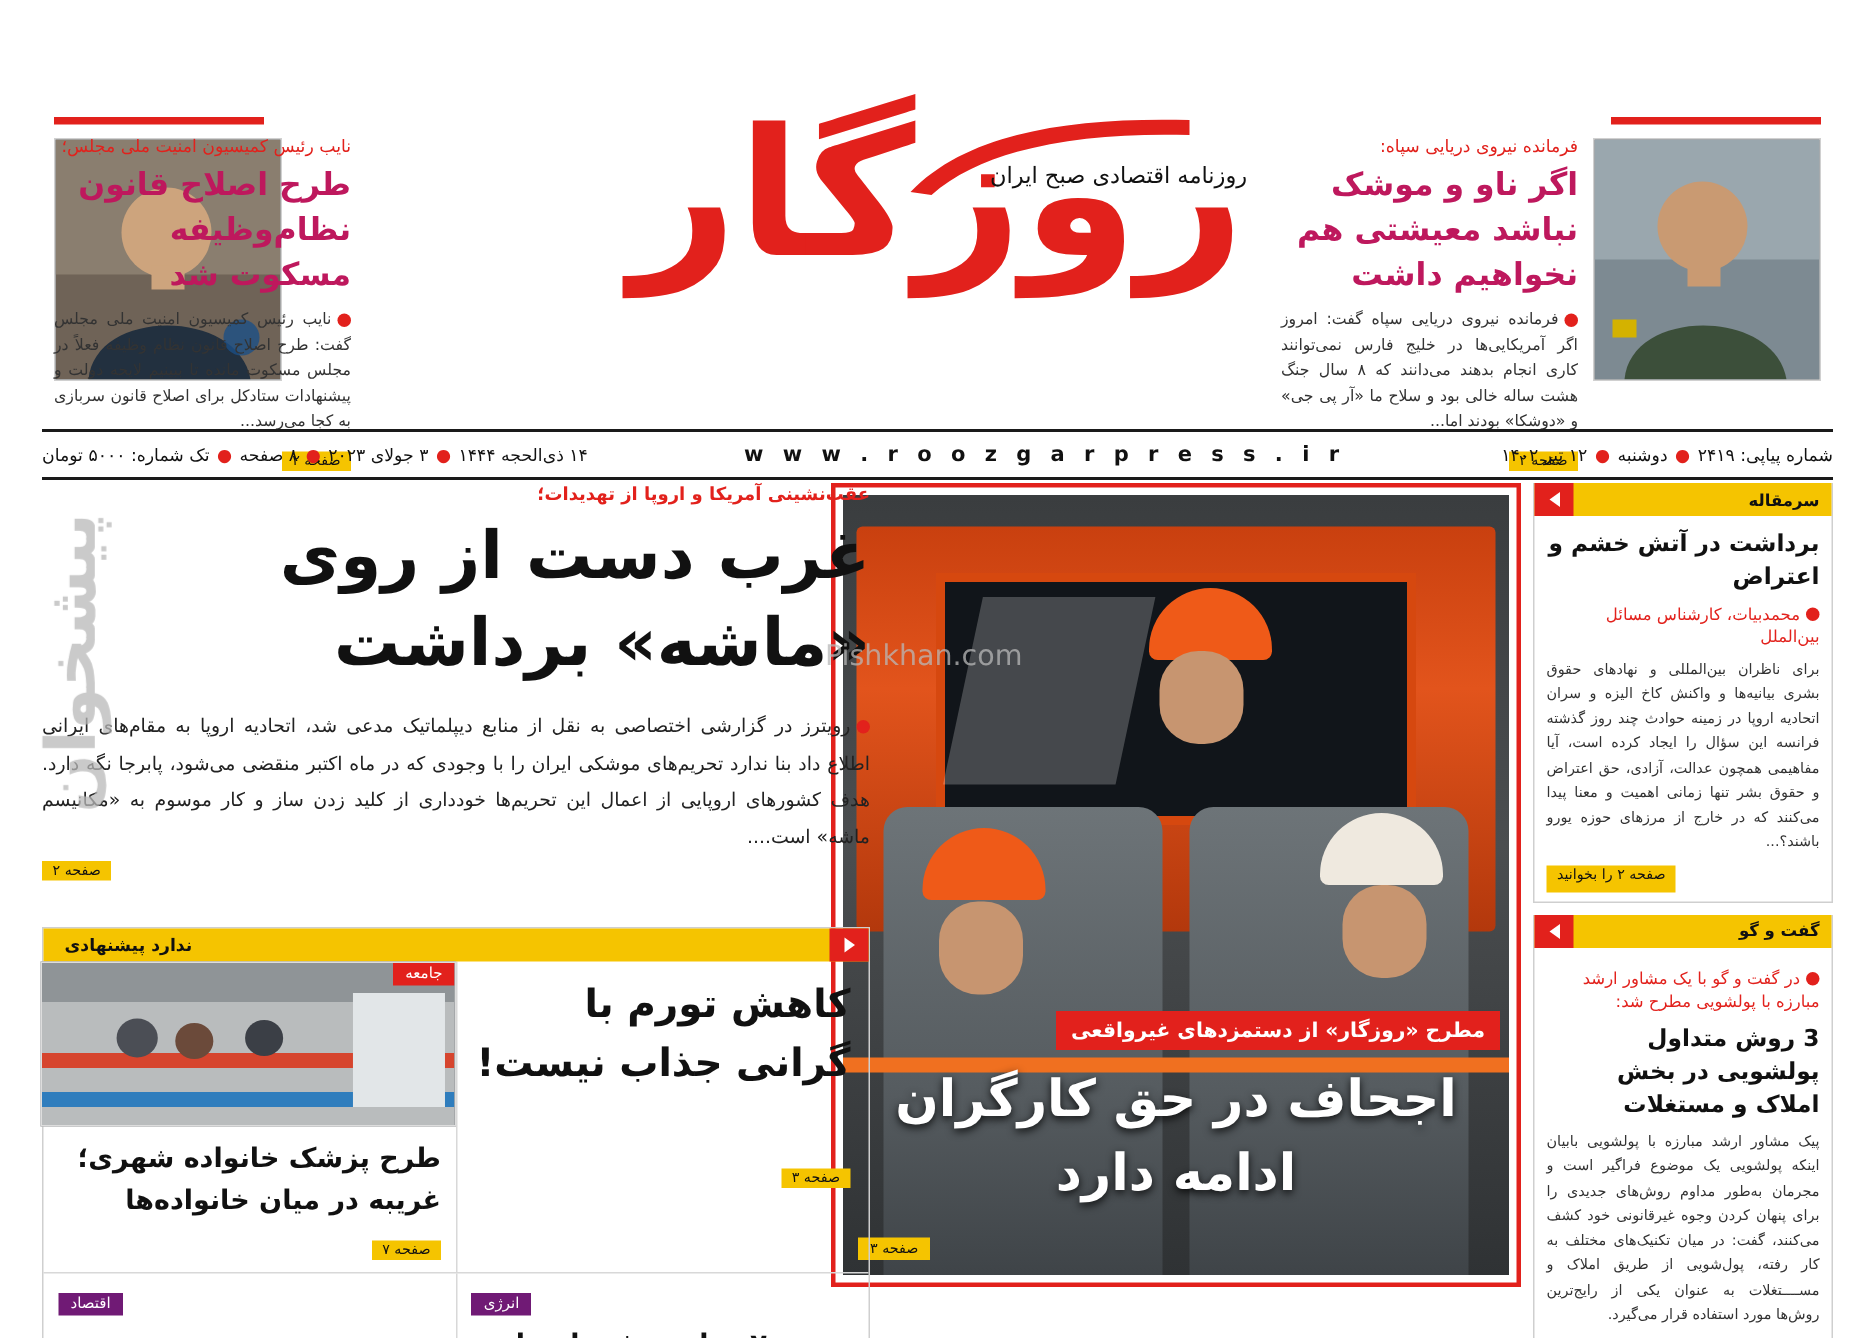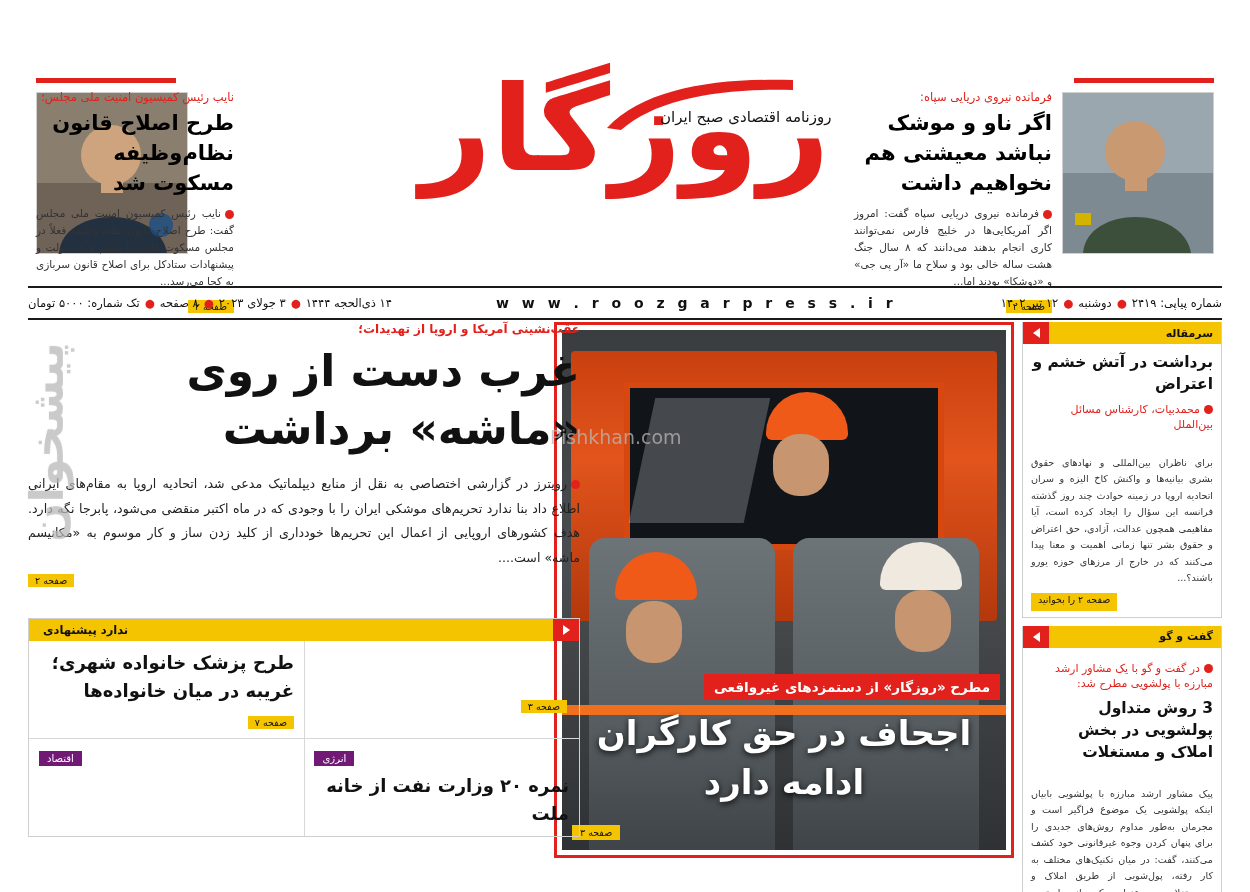--- a/index.html
+++ b/index.html
@@ -22,21 +22,21 @@
   .mast-rule{position:absolute;top:0;width:140px;height:5px;background:#e2211c;}
   .mast-box.right .mast-rule{right:0;}
   .mast-box.left .mast-rule{left:0;}
   .mast-photo{position:absolute;top:14px;width:150px;height:160px;background:#8a8f93;border:1px solid #d0d0d0;overflow:hidden;}
   .mast-box.right .mast-photo{right:0;}
   .mast-box.left .mast-photo{left:0;}
   .mast-txt{position:absolute;top:12px;width:198px;direction:rtl;text-align:right;}
   .mast-box.right .mast-txt{right:162px;}
   .mast-box.left .mast-txt{left:0;width:198px;}
   .mast-over{font-size:11.5px;color:#e2211c;margin-bottom:5px;}
-  .mast-title{font-size:21px;font-weight:bold;line-height:1.42;color:#000000;}
+  .mast-title{font-size:21px;font-weight:bold;line-height:1.42;color:#be185d;}
   .mast-body{font-size:10.5px;line-height:1.62;color:#333;margin-top:7px;text-align:justify;}
   .bullet{display:inline-block;width:9px;height:9px;border-radius:50%;background:#e2211c;margin-left:4px;vertical-align:middle;}
 
   
   .infobar{position:absolute;top:286px;left:28px;right:28px;height:30px;border-top:2px solid #1a1a1a;border-bottom:2px solid #1a1a1a;
            display:flex;align-items:center;justify-content:space-between;direction:rtl;font-size:11.5px;letter-spacing:.3px;}
   .infobar .site{font-size:14px;letter-spacing:4px;font-weight:bold;color:#111;}
   .infobar .seg{white-space:nowrap;color:#111;}
   .dot-sep{color:#e2211c;padding:0 5px;}
 
@@ -46,21 +46,21 @@
   
   .col-right{position:absolute;right:0;top:0;width:200px;}
   .sidecard{margin-bottom:8px;border:1px solid #cfcfcf;border-top:none;}
   .sidecard-head{position:relative;height:22px;background:#f5c400;display:flex;align-items:center;justify-content:flex-start;padding-right:8px;direction:rtl;}
   .sidecard-head .lbl{font-size:11px;font-weight:bold;color:#111;}
   .sidecard-head .cap{position:absolute;left:0;top:0;width:26px;height:22px;background:#e2211c;display:flex;align-items:center;justify-content:center;}
   .sidecard-head .cap::after{content:"";display:block;width:0;height:0;border-top:5px solid transparent;border-bottom:5px solid transparent;border-right:7px solid #fff;}
   .sidecard-body{padding:7px 8px 6px;direction:rtl;text-align:right;}
   .side-title{font-size:15.5px;font-weight:bold;line-height:1.45;color:#111;}
   .side-sub{font-size:11px;color:#e2211c;margin-top:6px;line-height:1.4;}
-  .side-text{font-size:9.6px;line-height:1.72;color:#333;margin-top:22px;text-align:justify;}
+  .side-text{font-size:9.6px;line-height:1.72;color:#333;margin-top:6px;text-align:justify;}
   .side-more{margin-top:6px;height:16px;background:#f5c400;font-size:9.5px;display:inline-block;padding:1px 7px;color:#111;float:left;}
   .clr{clear:both;}
 
   
   .col-center{position:absolute;right:208px;top:0;width:460px;}
   .photo-frame{border:3px solid #e2211c;padding:5px;background:#fff;}
   .photo{position:relative;width:100%;height:520px;overflow:hidden;background:#2c2f31;}
   .photo .sky{position:absolute;inset:0;background:linear-gradient(180deg,#3a3d3f 0%,#4b4e50 45%,#2f3234 100%);}
   .photo .machine{position:absolute;left:2%;right:2%;top:4%;height:52%;background:linear-gradient(180deg,#c9400f 0%,#e2541c 40%,#b3380c 100%);border-radius:4px;}
   .photo .window{position:absolute;left:14%;right:14%;top:10%;height:30%;background:#11151a;border:6px solid #d6480f;}
@@ -258,27 +258,41 @@
         </div>
 
       <div class="vitrine">
         <div class="vitrine-head">
           <span class="cap"></span>
           <span class="lbl">ندارد پیشنهادی</span>
         </div>
         <div class="vitrine-body">
 
           <div class="v-col right">
+            <div class="v-title">کاهش تورم با گرانی جذاب نیست!</div>
             <div style="margin-top:44px"><span class="tag-yellow">صفحه ۳</span></div>
           </div>
 
           <div class="divider-v"></div>
 
           <div style="width:50%">
             <div>
+              <div class="v-photo">
+                <svg width="100%" height="108" viewBox="0 0 260 108" preserveAspectRatio="none">
+                  <rect width="260" height="108" fill="#b9bcbd"></rect>
+                  <rect y="0" width="260" height="26" fill="#8f9497"></rect>
+                  <rect x="0" y="60" width="260" height="10" fill="#d6452e"></rect>
+                  <rect x="0" y="86" width="260" height="10" fill="#2f7dbd"></rect>
+                  <circle cx="60" cy="50" r="13" fill="#4b4e55"></circle>
+                  <circle cx="96" cy="52" r="12" fill="#6b4a3a"></circle>
+                  <circle cx="140" cy="50" r="12" fill="#3b3f46"></circle>
+                  <rect x="196" y="20" width="58" height="76" fill="#e2e6e8"></rect>
+                </svg>
+                <span class="v-tag">جامعه</span>
+              </div>
               <div class="v-cell">
                 <div class="v-sub">طرح پزشک خانواده شهری؛ غریبه در میان خانواده‌ها</div>
                 <div style="margin-top:6px"><span class="tag-yellow">صفحه ۷</span></div>
               </div>
             </div>
           </div>
         </div>
 
         <div class="divider-h"></div>
 

